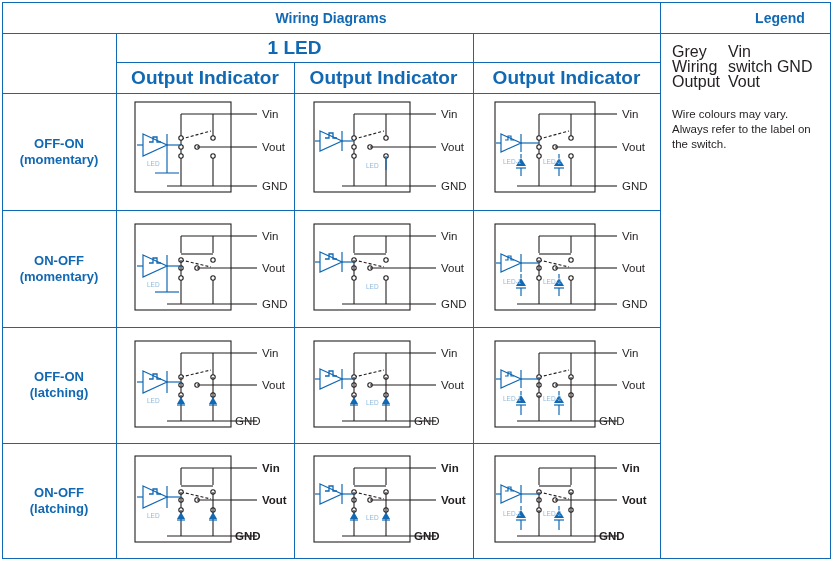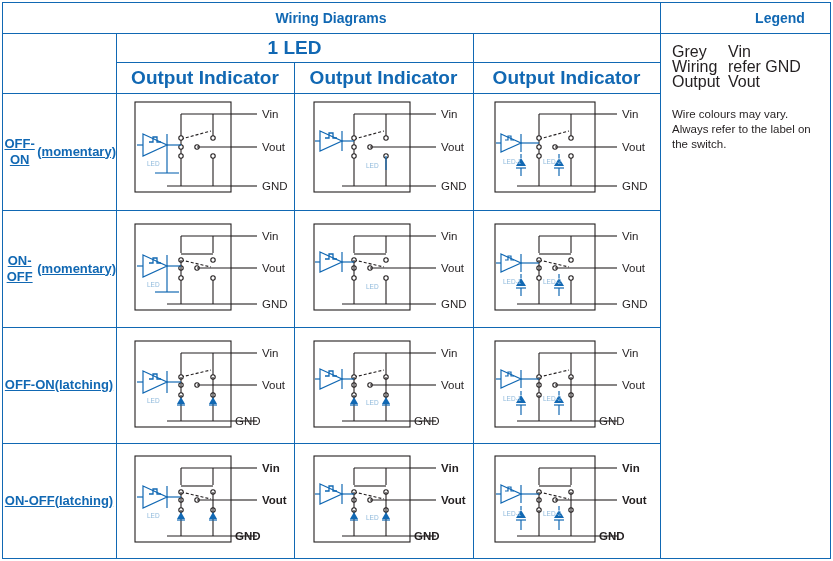--- a/index.html
+++ b/index.html
@@ -58,25 +58,24 @@
   .hdr-sub  { font-size: 19px; }
 
   
   .rowlabel {
     position: absolute;
     color: #1168b3;
     font-weight: bold;
     font-size: 13px;
     text-align: center;
     display: flex;
-    flex-direction: row;
+    flex-direction: column;
     align-items: center;
     justify-content: center;
     line-height: 16px;
-    text-decoration: underline;
   }
 
   
   .legend-table {
     position: absolute;
     font-size: 16px;
     color: #231f20;
     line-height: 15px;
   }
   .legend-row { display: flex; }
@@ -159,21 +158,21 @@
     <span>(latching)</span>
   </div>
 
   <div class="legend-table" style="left:672px; top:44px; width:150px;">
     <div class="legend-row">
       <span class="legend-key">Grey</span>
       <span>Vin</span>
     </div>
     <div class="legend-row">
       <span class="legend-key">Wiring</span>
-      <span>refer GND</span>
+      <span>switch GND</span>
     </div>
     <div class="legend-row">
       <span class="legend-key">Output</span>
       <span>Vout</span>
     </div>
   </div>
   <div class="legend-note" style="left:672px; top:107px;">Wire colours may vary. Always refer to the label on the switch.</div>
 
   <div class="cell" style="left:125px; top:98px;">
     <svg width="170" height="105" viewBox="0 0 170 105">

